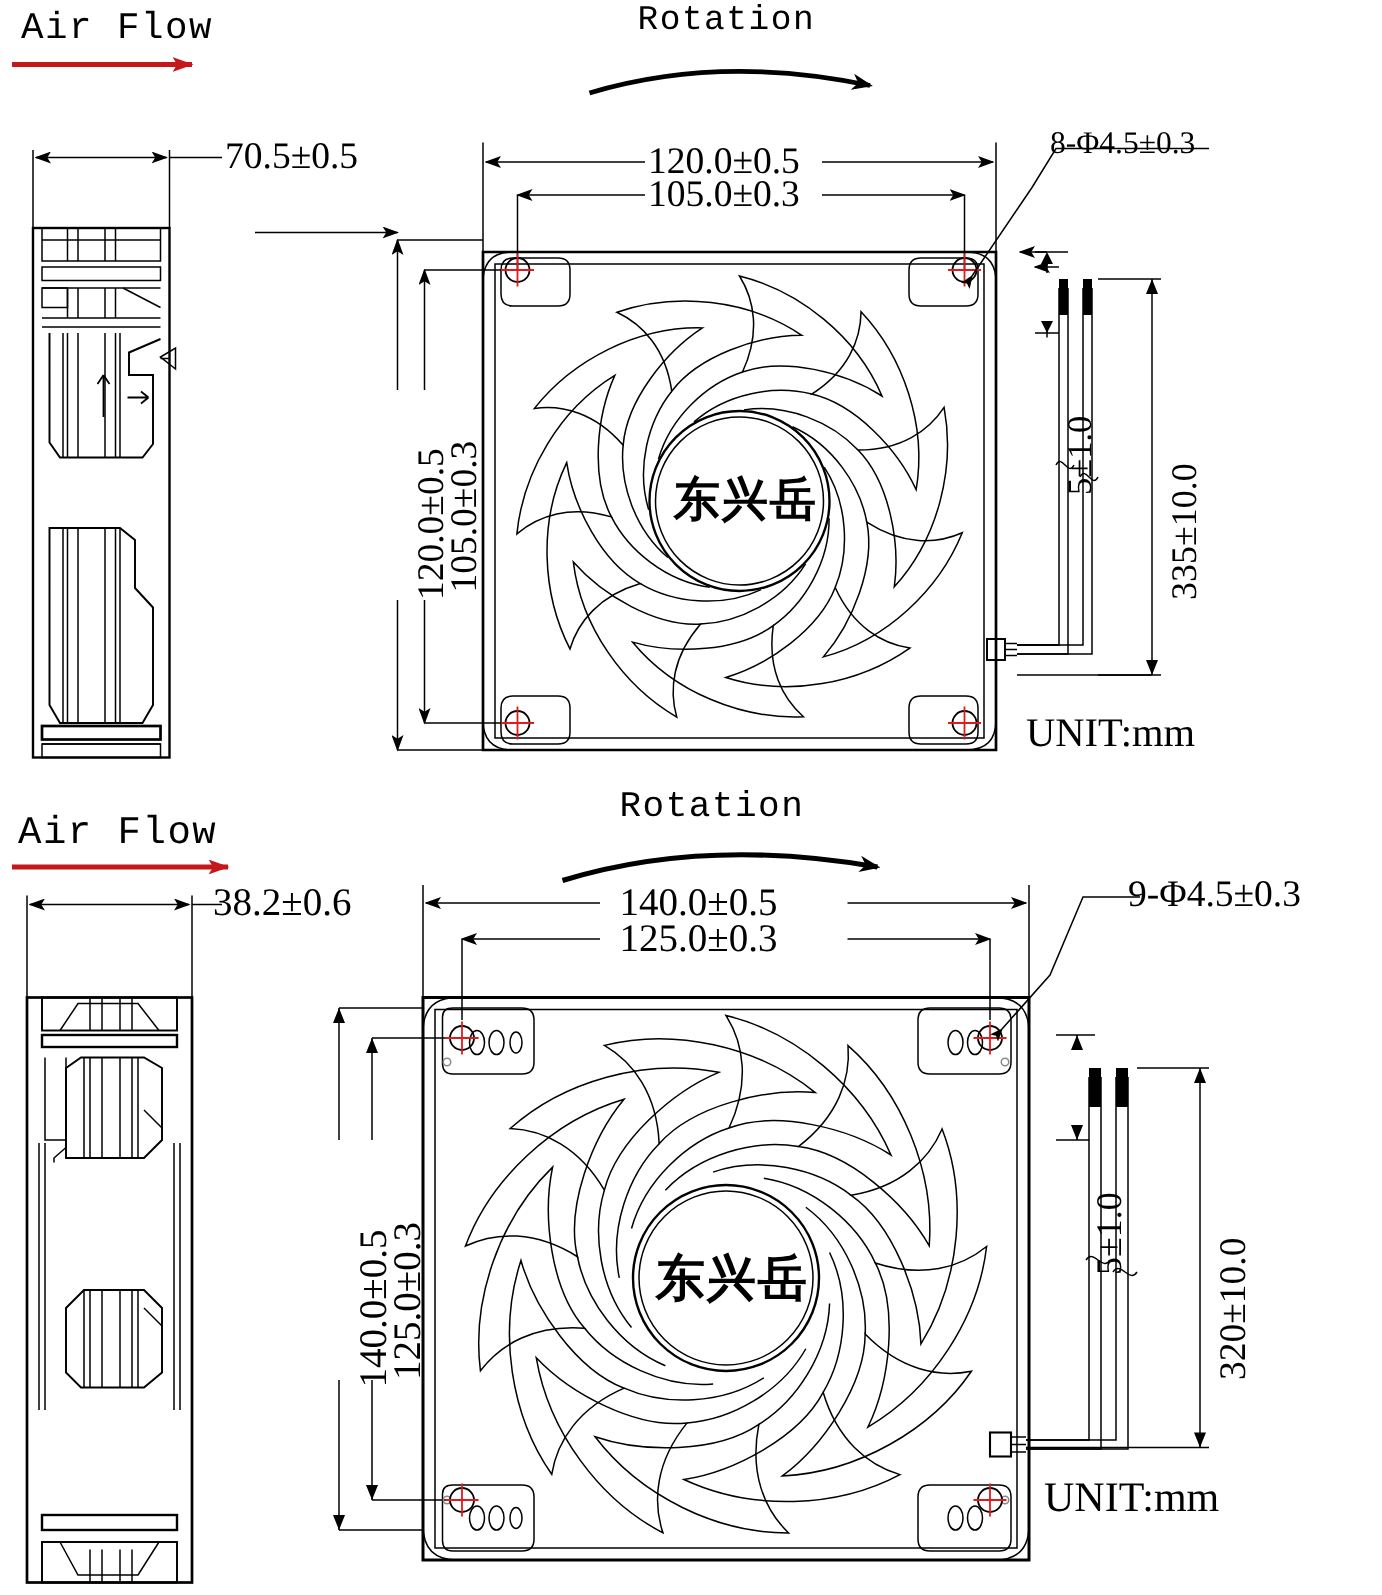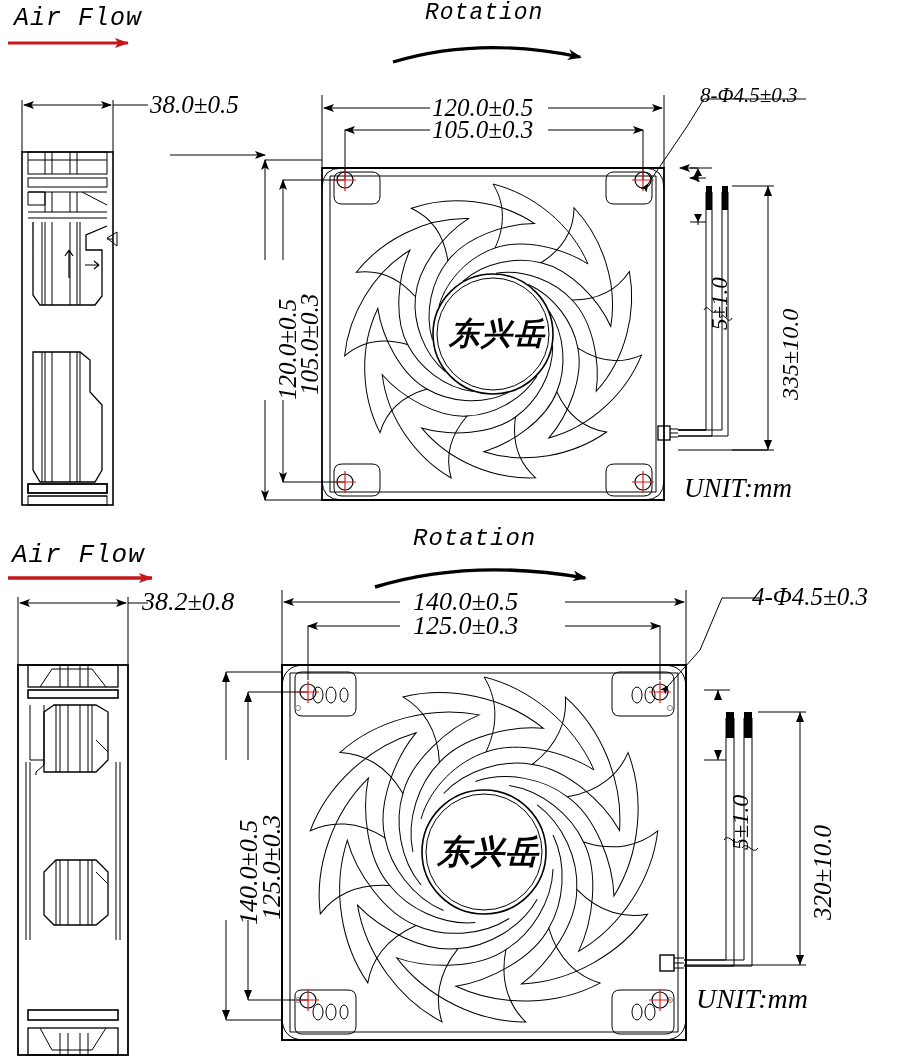--- a/index.html
+++ b/index.html
@@ -3,21 +3,21 @@
 <meta charset="utf-8">
 <style>
   html,body{margin:0;padding:0;background:#ffffff;}
   body{
     width:921px;height:1063px;
     font-family:"Liberation Serif",serif;
     color:#000;
     overflow:hidden;
     position:relative;
   }
-  #sheet{position:absolute;left:0;top:0;width:921px;height:1063px;font-style:italic;}
+  #sheet{position:absolute;left:0;top:0;width:921px;height:1063px;}
   .lbl{position:absolute;white-space:nowrap;line-height:1;}
   .mono{font-family:"Liberation Mono",monospace;}
   .serif{font-family:"Liberation Serif",serif;}
   .vert{transform-origin:0 0;}
   .cjk{font-family:"DejaVu Sans",sans-serif;font-weight:bold;}
   svg{position:absolute;left:0;top:0;}
   .ln{stroke:#000;fill:none;}
   .thin{stroke-width:1;}
   .red{stroke:#c4181b;fill:none;}
 </style>
@@ -485,21 +485,21 @@
       <line class="ln thin" x1="758" y1="712" x2="806" y2="712"></line>
       <line class="ln thin" x1="684" y1="965" x2="806" y2="965"></line>
     </g>
 
   </svg>
 
   <div class="lbl mono" style="left:14px;top:6px;font-size:25px;letter-spacing:1px;">Air Flow</div>
 
   <div class="lbl mono" style="left:425px;top:2px;font-size:23px;letter-spacing:1px;">Rotation</div>
 
-  <div class="lbl serif" style="left:150px;top:92px;font-size:25px;">38.0±0.5</div>
+  <div class="lbl serif" style="left:150px;top:92px;font-size:25px;">70.5±0.5</div>
 
   <div class="lbl serif" style="left:432px;top:95px;font-size:25px;">120.0±0.5</div>
 
   <div class="lbl serif" style="left:432px;top:117px;font-size:25px;">105.0±0.3</div>
 
   <div class="lbl serif vert" style="left:275px;top:400px;font-size:25px;transform:rotate(-90deg);">120.0±0.5</div>
 
   <div class="lbl serif vert" style="left:297px;top:395px;font-size:25px;transform:rotate(-90deg);">105.0±0.3</div>
 
   <div class="lbl serif" style="left:700px;top:85px;font-size:21px;">8-Φ4.5±0.3</div>
@@ -509,31 +509,31 @@
   <div class="lbl serif vert" style="left:708px;top:330px;font-size:23px;transform:rotate(-90deg);">5±1.0</div>
 
   <div class="lbl serif vert" style="left:778px;top:400px;font-size:24px;transform:rotate(-90deg);">335±10.0</div>
 
   <div class="lbl serif" style="left:684px;top:475px;font-size:27px;">UNIT:mm</div>
 
   <div class="lbl mono" style="left:12px;top:542px;font-size:26px;letter-spacing:1px;">Air Flow</div>
 
   <div class="lbl mono" style="left:413px;top:527px;font-size:24px;letter-spacing:1px;">Rotation</div>
 
-  <div class="lbl serif" style="left:142px;top:589px;font-size:26px;">38.2±0.8</div>
+  <div class="lbl serif" style="left:142px;top:589px;font-size:26px;">38.2±0.6</div>
 
   <div class="lbl serif" style="left:413px;top:589px;font-size:26px;">140.0±0.5</div>
 
   <div class="lbl serif" style="left:413px;top:613px;font-size:26px;">125.0±0.3</div>
 
   <div class="lbl serif vert" style="left:236px;top:925px;font-size:26px;transform:rotate(-90deg);">140.0±0.5</div>
 
   <div class="lbl serif vert" style="left:259px;top:920px;font-size:26px;transform:rotate(-90deg);">125.0±0.3</div>
 
-  <div class="lbl serif" style="left:752px;top:584px;font-size:25px;">4-Φ4.5±0.3</div>
+  <div class="lbl serif" style="left:752px;top:584px;font-size:25px;">9-Φ4.5±0.3</div>
 
   <div class="lbl cjk" style="left:437px;top:835px;font-size:33px;letter-spacing:1px;">东兴岳</div>
 
   <div class="lbl serif vert" style="left:728px;top:850px;font-size:24px;transform:rotate(-90deg);">5±1.0</div>
 
   <div class="lbl serif vert" style="left:810px;top:920px;font-size:25px;transform:rotate(-90deg);">320±10.0</div>
 
   <div class="lbl serif" style="left:696px;top:985px;font-size:28px;">UNIT:mm</div>
 
 </div>

